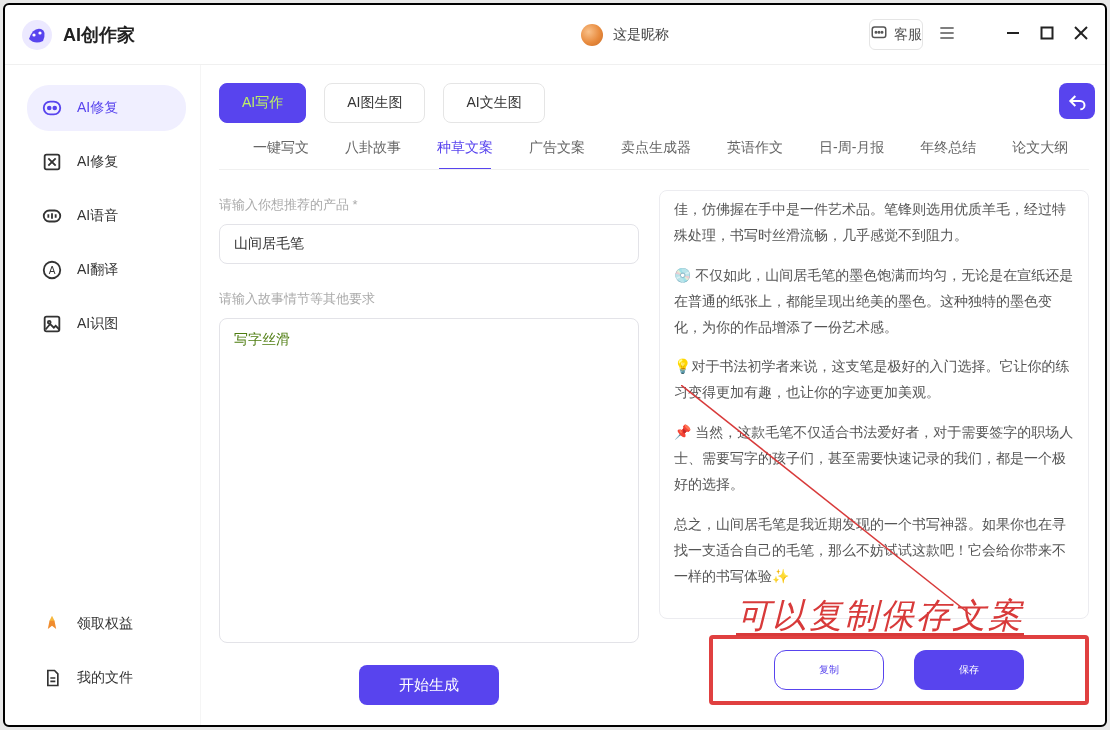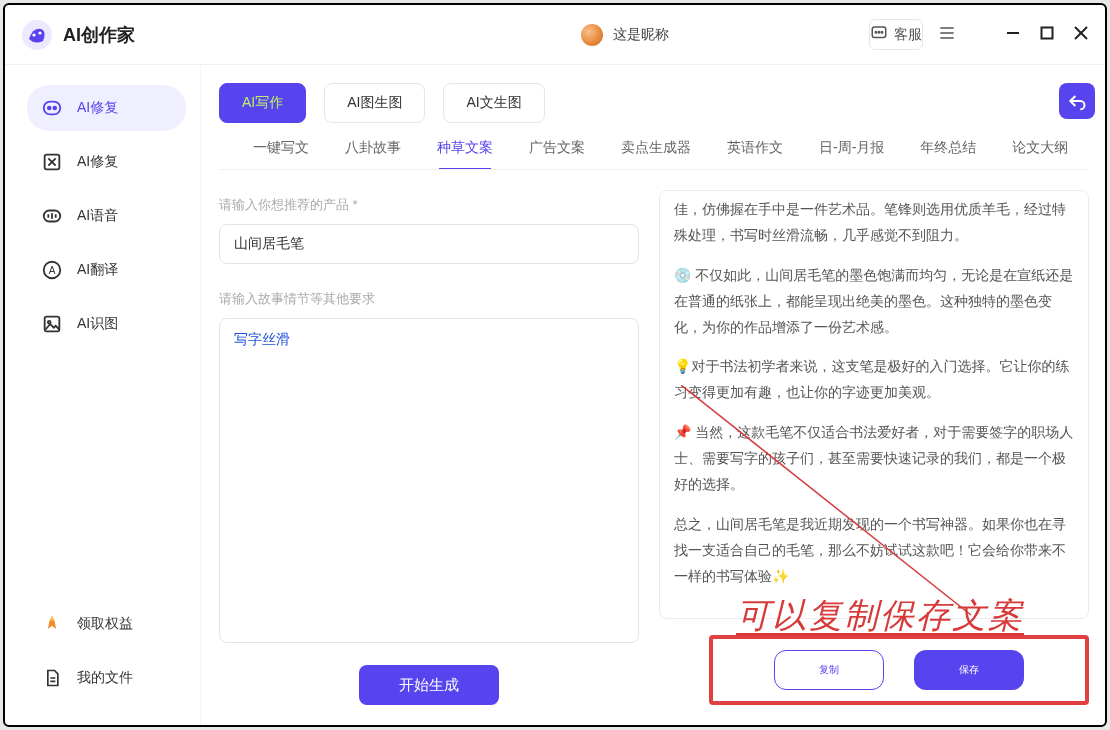--- a/index.html
+++ b/index.html
@@ -29,21 +29,21 @@
   .tab.active{background:#5844ee;color:#bef264;border-color:#5844ee}
   .return-btn{position:absolute;right:10px;top:18px;width:36px;height:36px;border-radius:8px;background:#5844ee;display:flex;align-items:center;justify-content:center;cursor:pointer}
   .subtabs{display:flex;gap:28px;border-bottom:1px solid #f0f0f0;padding-bottom:0;margin-bottom:20px;overflow:hidden;align-items:flex-end;padding-left:30px}
   .subtab{padding:0 4px 12px;color:#666;cursor:pointer;white-space:nowrap;font-size:14px;position:relative}
   .subtab.active{color:#5844ee;font-weight:500}
   .subtab.active::after{content:"";position:absolute;left:10%;right:10%;bottom:-1px;height:2px;background:#5844ee}
   .content{flex:1;display:flex;gap:20px;overflow:hidden}
   .left-col{width:420px;display:flex;flex-direction:column}
   .field-label{color:#aaa;font-size:13px;margin:6px 0 10px}
   .text-input{width:100%;height:40px;border:1px solid #e3e3e8;border-radius:8px;padding:16px 14px;font-size:14px;color:#333;outline:none;margin-bottom:20px}
-  .textarea{width:100%;flex:1;min-height:280px;border:1px solid #e3e3e8;border-radius:8px;padding:12px 14px;font-size:14px;color:#1d4ed8;outline:none;resize:none;font-family:inherit}
+  .textarea{width:100%;flex:1;min-height:280px;border:1px solid #e3e3e8;border-radius:8px;padding:12px 14px;font-size:14px;color:#4d7c0f;outline:none;resize:none;font-family:inherit}
   .gen-btn{margin:22px auto 0;width:140px;height:40px;border:none;border-radius:8px;background:#5844ee;color:#fff;font-size:15px;cursor:pointer}
   .right-col{flex:1;display:flex;flex-direction:column;min-width:0}
   .output-wrap{flex:1;border:1px solid #ececf0;border-radius:8px;padding:6px 2px 6px 14px;overflow:hidden;display:flex}
   .output{flex:1;overflow:auto;padding-right:10px;font-size:14px;line-height:1.85;color:#555}
   .output p{margin-bottom:14px}
   .output::-webkit-scrollbar{width:6px}
   .output::-webkit-scrollbar-thumb{background:#d4d4db;border-radius:3px}
   .action-box{margin-top:16px;height:70px;display:flex;align-items:center;justify-content:center;gap:30px;border:4px solid #e04040;border-radius:4px;margin-left:50px}
   .btn{width:110px;height:40px;border-radius:12px;font-size:10px;cursor:pointer;display:flex;align-items:center;justify-content:center}
   .btn.outline{border:1px solid #5844ee;background:#fff;color:#5844ee}

